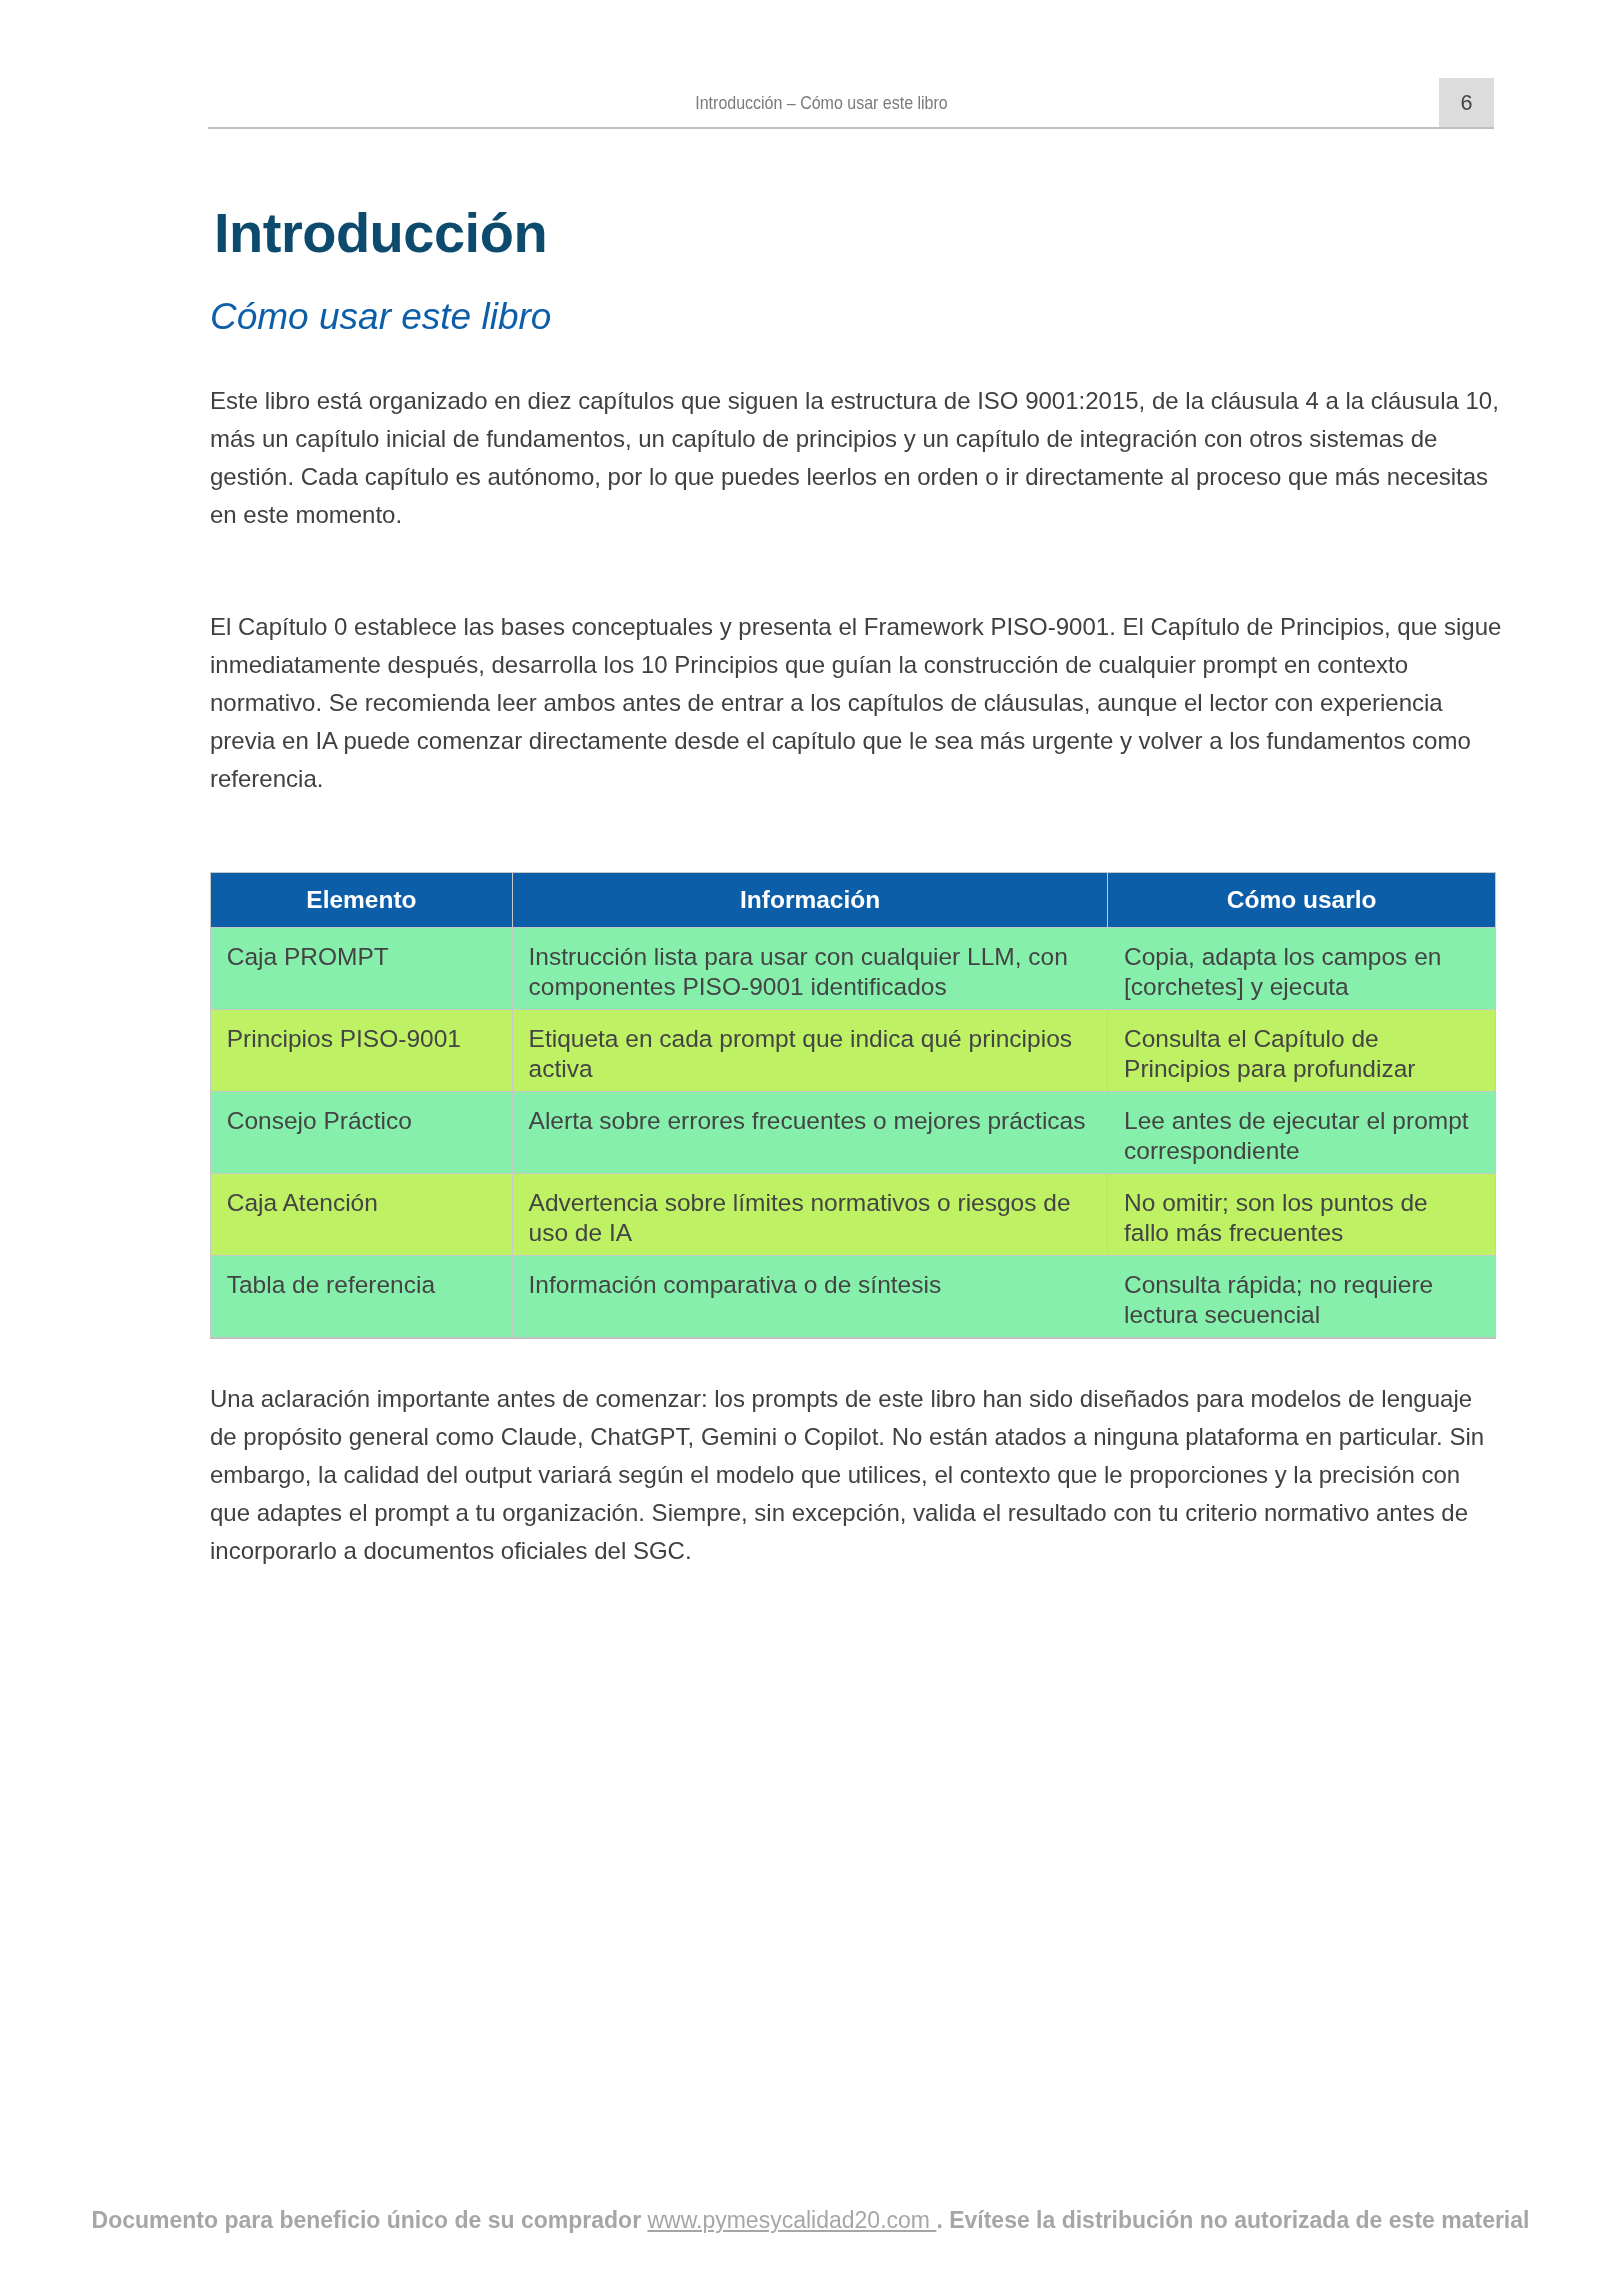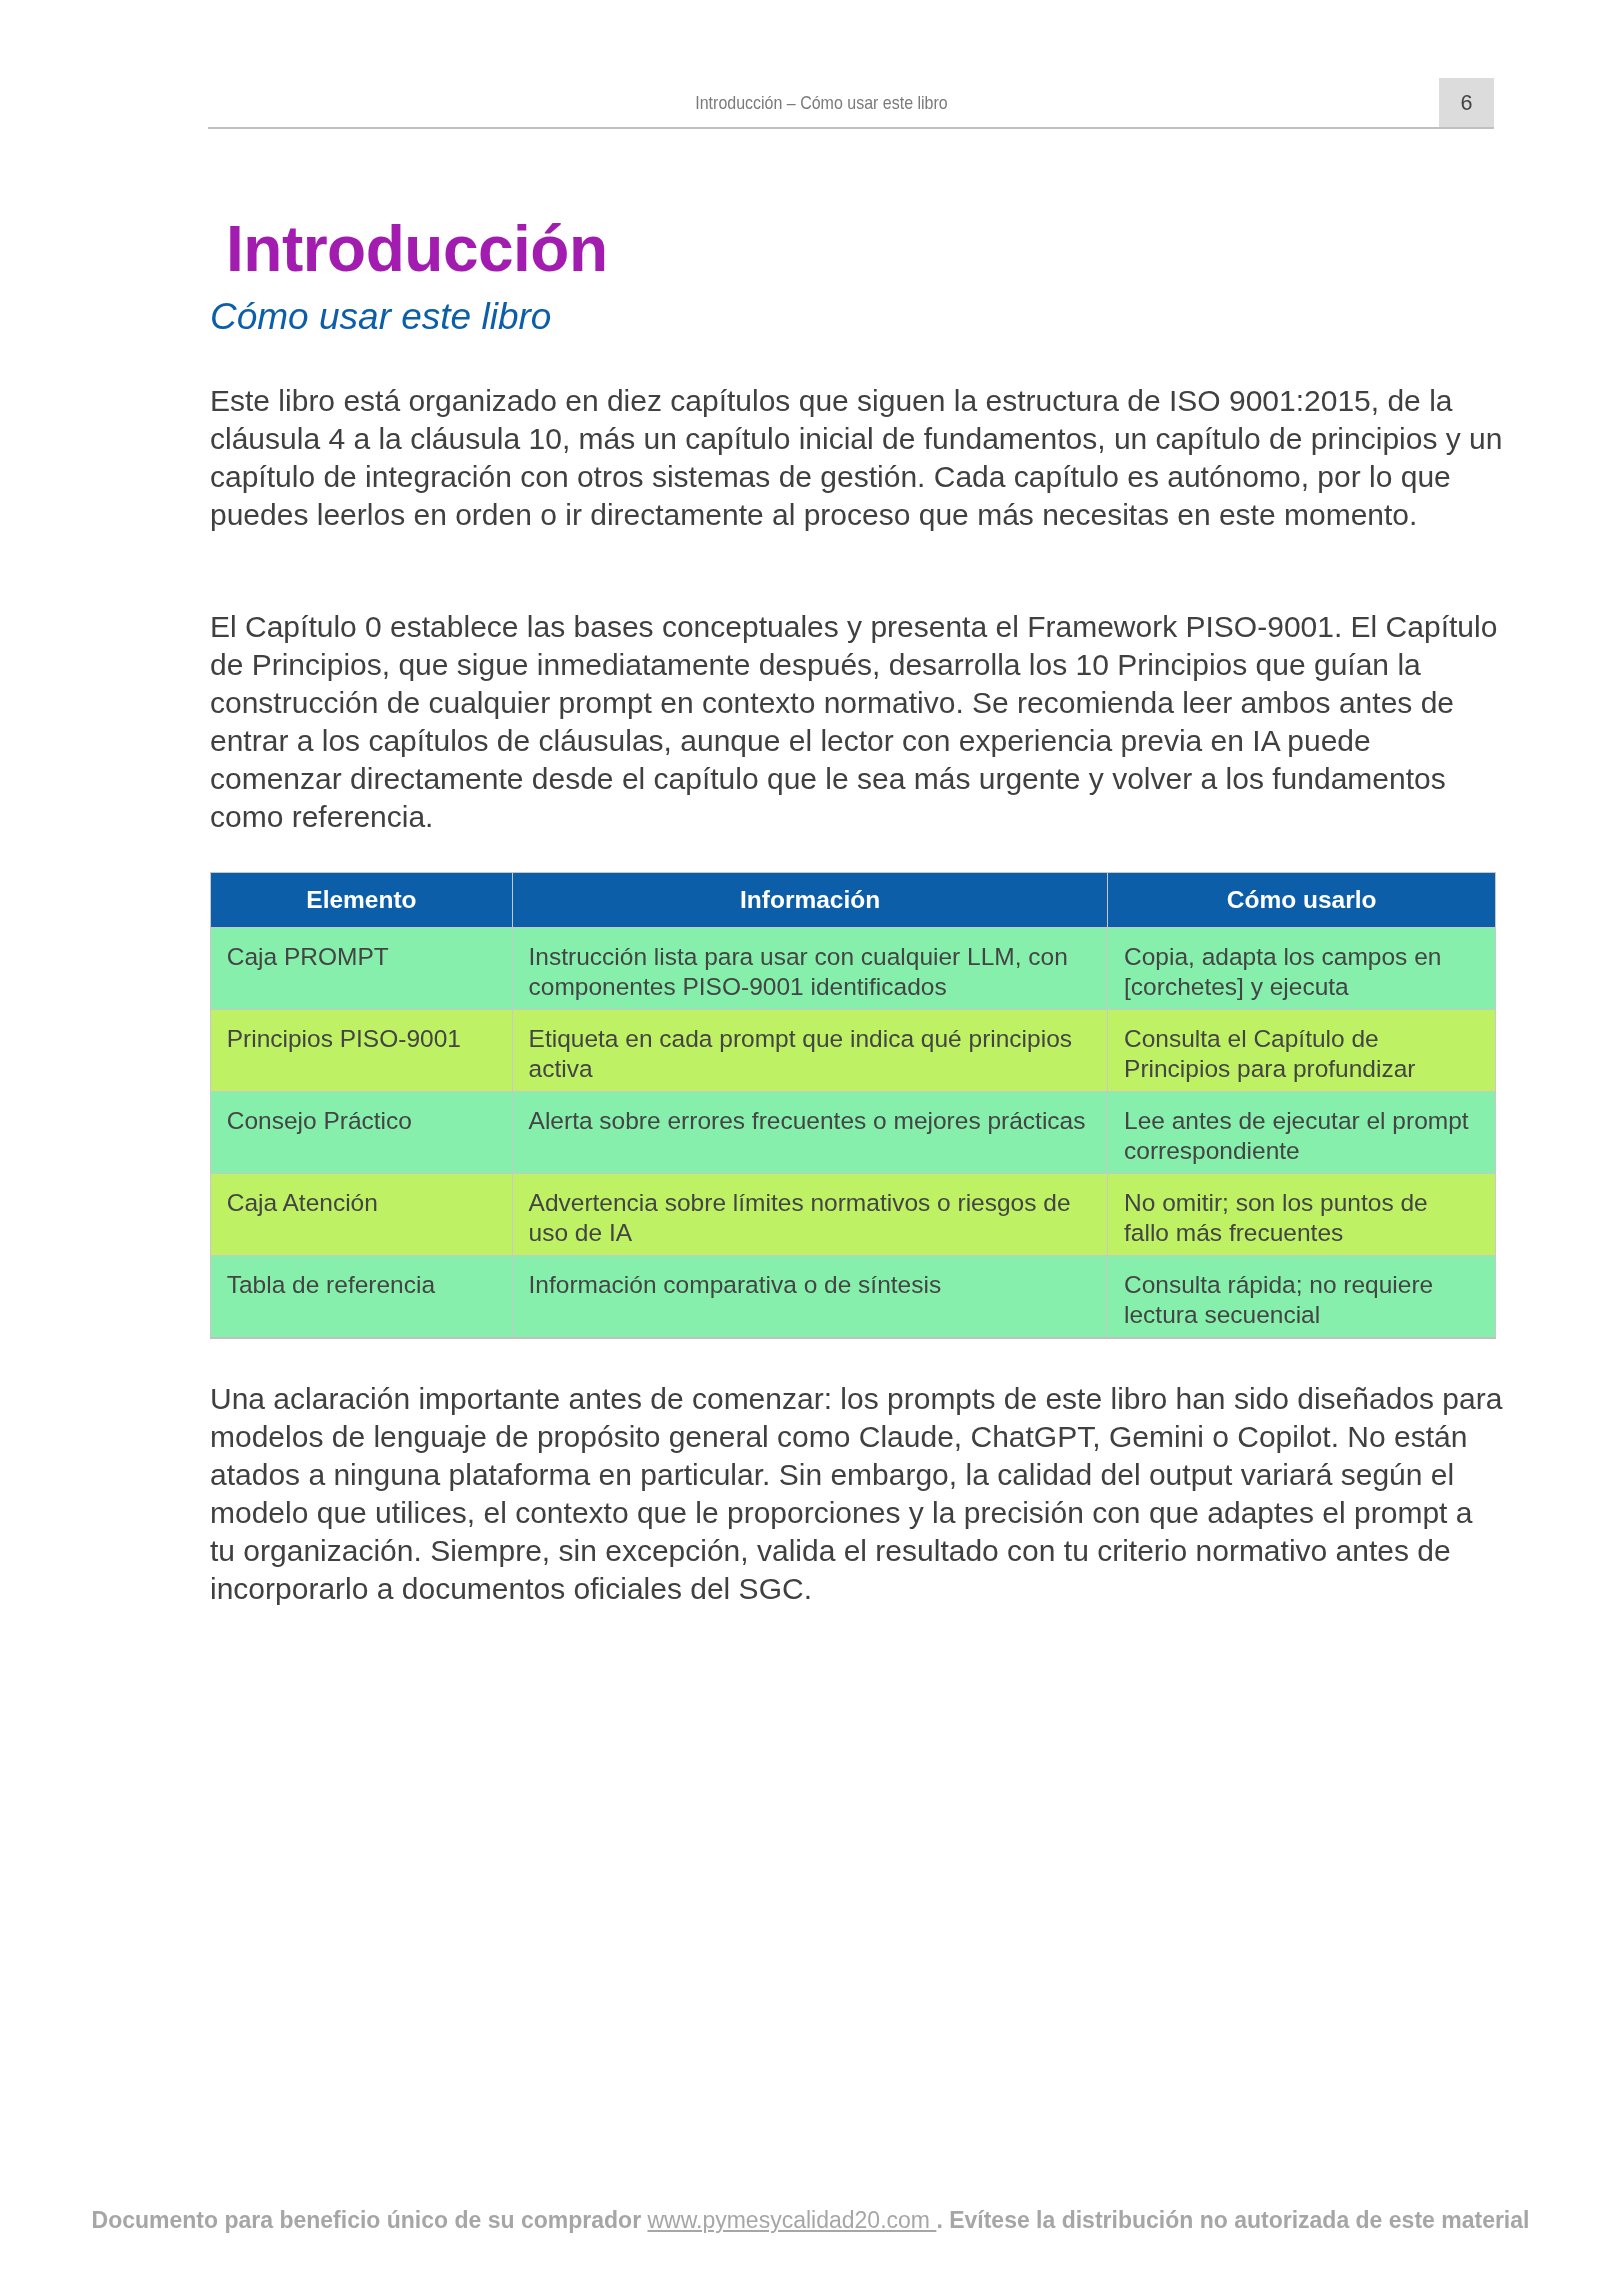--- a/index.html
+++ b/index.html
@@ -5,25 +5,25 @@
   html, body { margin: 0; padding: 0; background: #ffffff; }
   body { width: 1621px; height: 2293px; position: relative; overflow: hidden;
          font-family: "Liberation Sans", sans-serif; color: #333333; }
   .header { position: absolute; left: 208px; top: 78px; width: 1286px; height: 49px;
             border-bottom: 2.9px solid #c0c0c0; }
   .header-title { position: absolute; left: 0; right: 59px; top: 13.7px; text-align: center;
                   font-size: 18.6px; color: #7a7a7a; transform: scaleX(0.86); }
   .page-num { position: absolute; right: 0; top: 0; width: 55px; height: 49px;
               background: #dcdcdc; color: #444; font-size: 21.6px; text-align: center;
               line-height: 49px; }
-  h1 { position: absolute; left: 210px; top: 196px; margin: 16px; font-size: 64px;
-       font-weight: bold; color: #a21caf; letter-spacing: -0.5px; }
+  h1 { position: absolute; left: 210px; top: 196px; margin: 4px; font-size: 56px;
+       font-weight: bold; color: #0c4a6e; letter-spacing: -0.5px; }
   h2 { position: absolute; left: 210px; top: 296px; margin: 0; font-size: 37px;
        font-weight: normal; color: #0c5ea8; font-style: italic; }
-  .para { position: absolute; left: 210px; width: 1294px; margin: 0; font-size: 30px;
+  .para { position: absolute; left: 210px; width: 1294px; margin: 0; font-size: 24px;
           line-height: 38px; color: #404040; }
   #p1 { top: 382px; }
   #p2 { top: 608px; }
   #p3 { top: 1380px; }
   table.ref { position: absolute; left: 210px; top: 872px; width: 1286px;
               border-collapse: collapse; font-size: 24.5px; }
   table.ref th { background: #0c5ea8; color: #ffffff; font-weight: bold; height: 52px;
                  font-size: 24.5px; border: 1px solid #c8c8c8; }
   table.ref td { vertical-align: top; color: #444; line-height: 30px; height: 82px;
                  padding: 13.7px 15.7px 0 15.7px; box-sizing: border-box; border: 1px solid #c8c8c8; }

